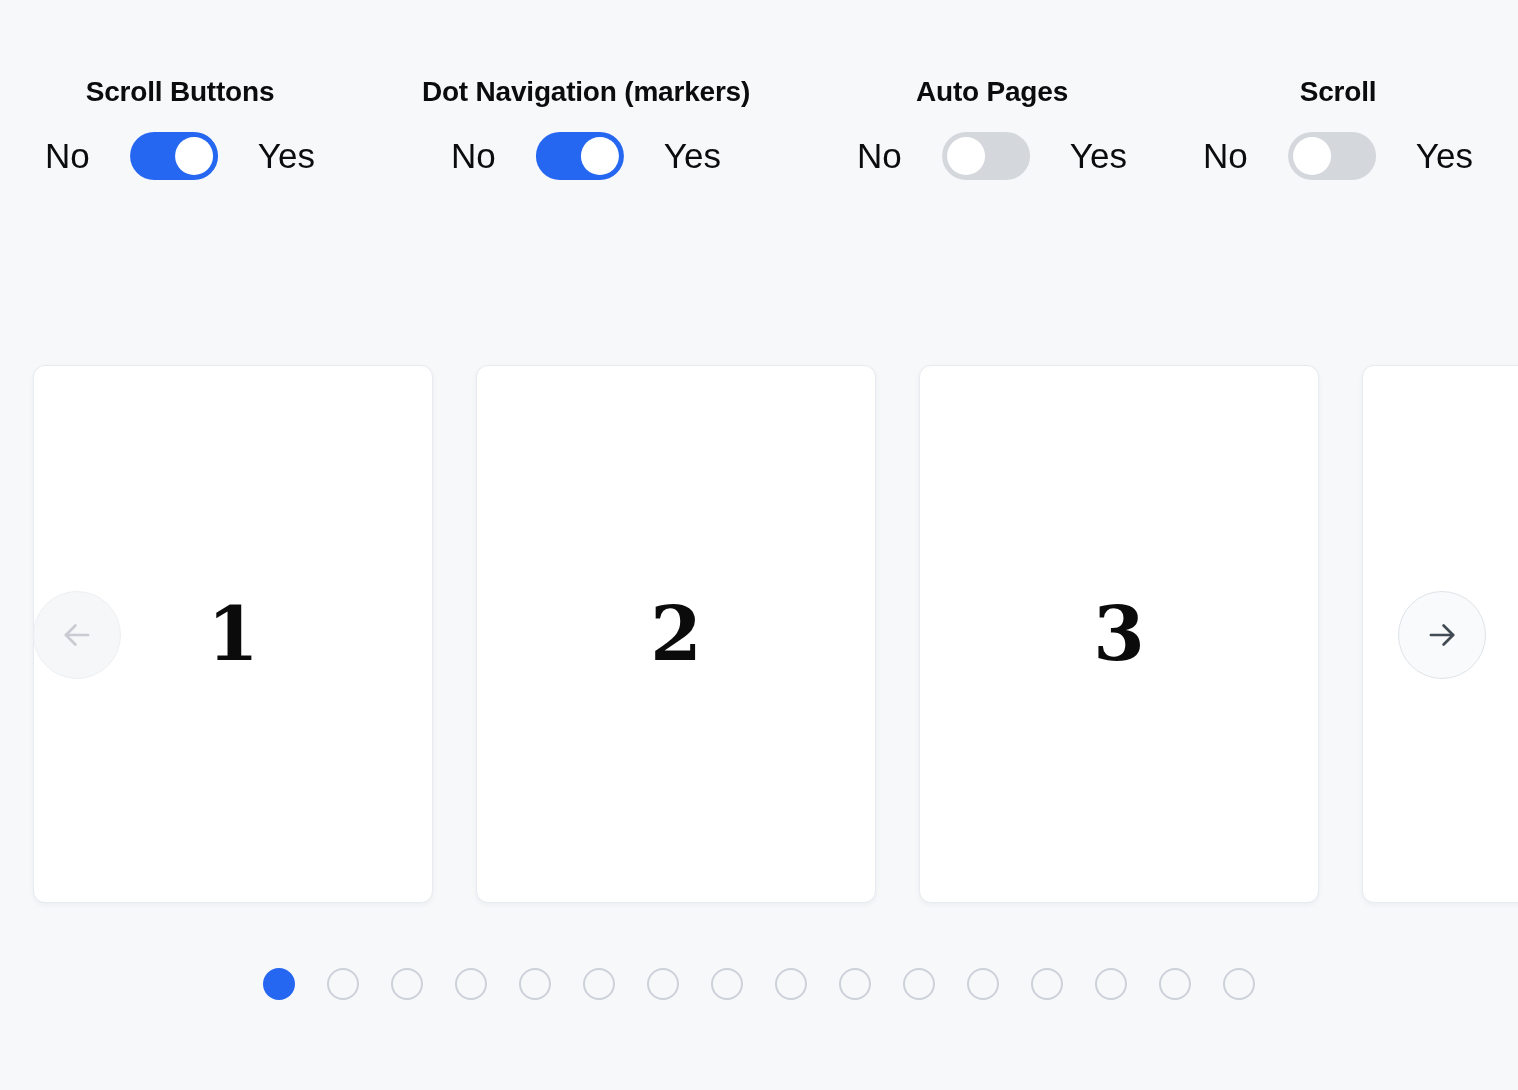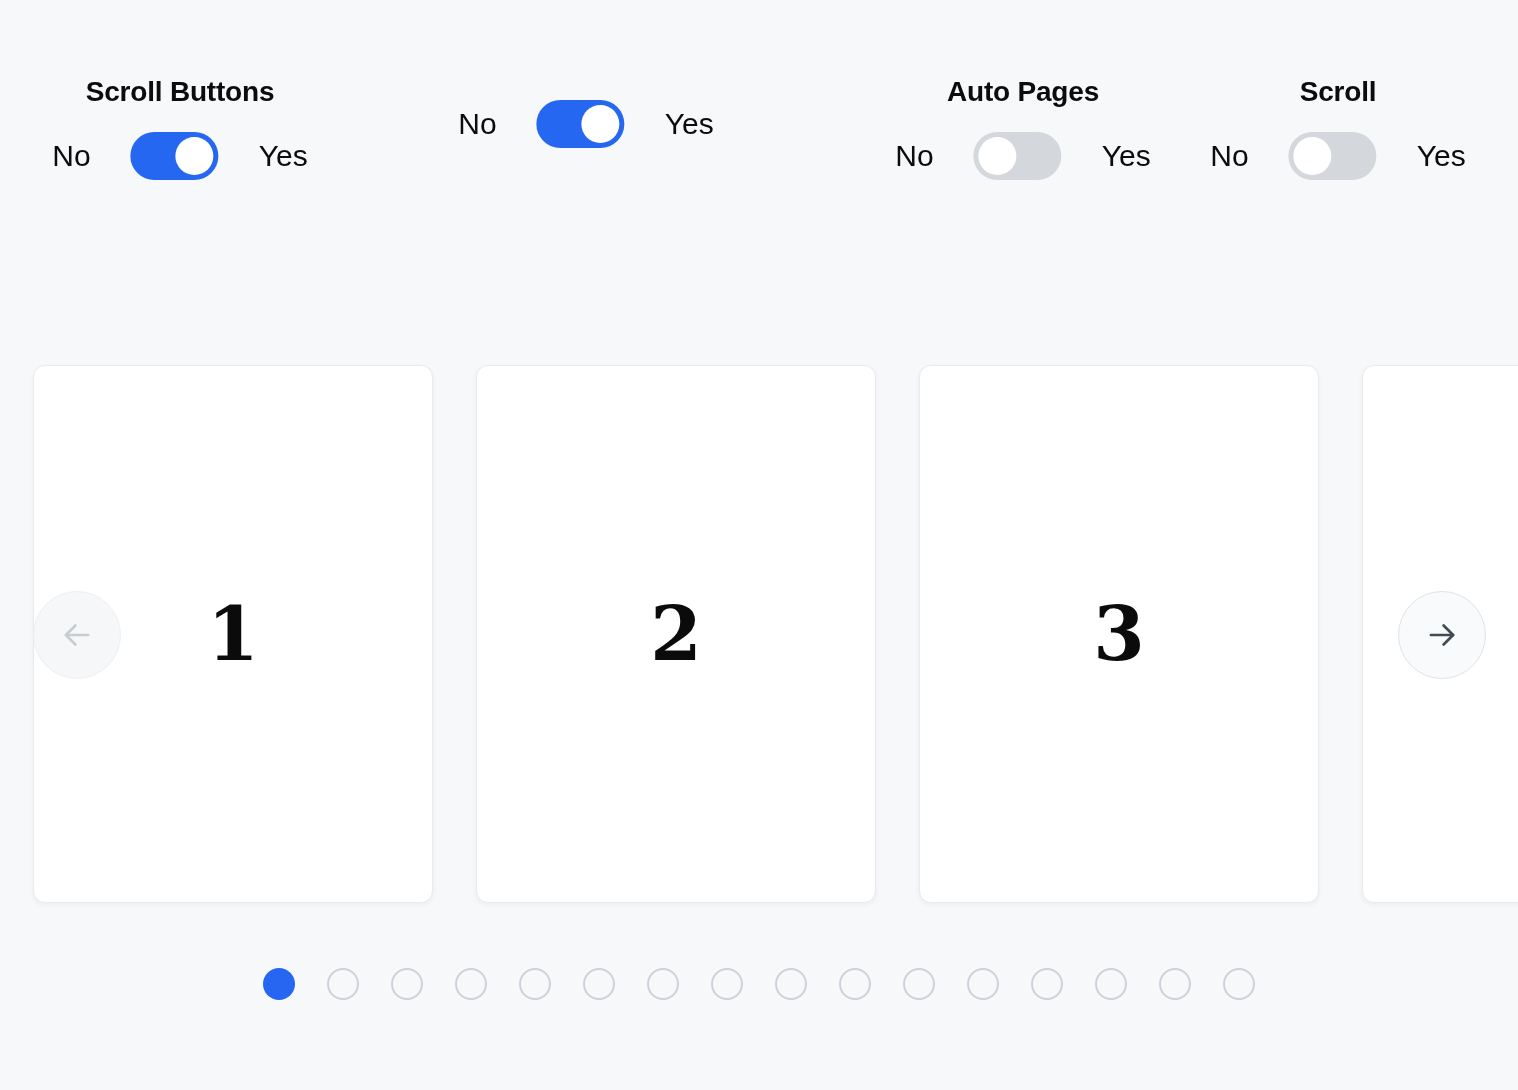--- a/index.html
+++ b/index.html
@@ -27,21 +27,21 @@
     color: #0b0c0e;
     white-space: nowrap;
   }
   .control-row {
     margin-top: 24px;
     display: flex;
     align-items: center;
     gap: 40px;
   }
   .toggle-side-label {
-    font-size: 30px;
+    font-size: 35px;
     color: #0b0c0e;
     white-space: nowrap;
   }
   .toggle {
     position: relative;
     width: 88px;
     height: 48px;
     border-radius: 24px;
     border: none;
     cursor: pointer;
@@ -145,30 +145,31 @@
   <div class="control-row">
     <span class="toggle-side-label">No</span>
     <button class="toggle" data-state="on">
         <span class="knob"></span>
       </button>
     <span class="toggle-side-label">Yes</span>
   </div>
 </div>
 
 <div class="control-group" style="left:586px">
+  <div class="group-label">Dot Navigation (markers)</div>
   <div class="control-row">
     <span class="toggle-side-label">No</span>
     <button class="toggle" data-state="on">
         <span class="knob"></span>
       </button>
     <span class="toggle-side-label">Yes</span>
   </div>
 </div>
 
-<div class="control-group" style="left:1023px">
+<div class="control-group" style="left:992px">
   <div class="group-label">Auto Pages</div>
   <div class="control-row">
     <span class="toggle-side-label">No</span>
     <button class="toggle" data-state="off">
         <span class="knob"></span>
       </button>
     <span class="toggle-side-label">Yes</span>
   </div>
 </div>
 

